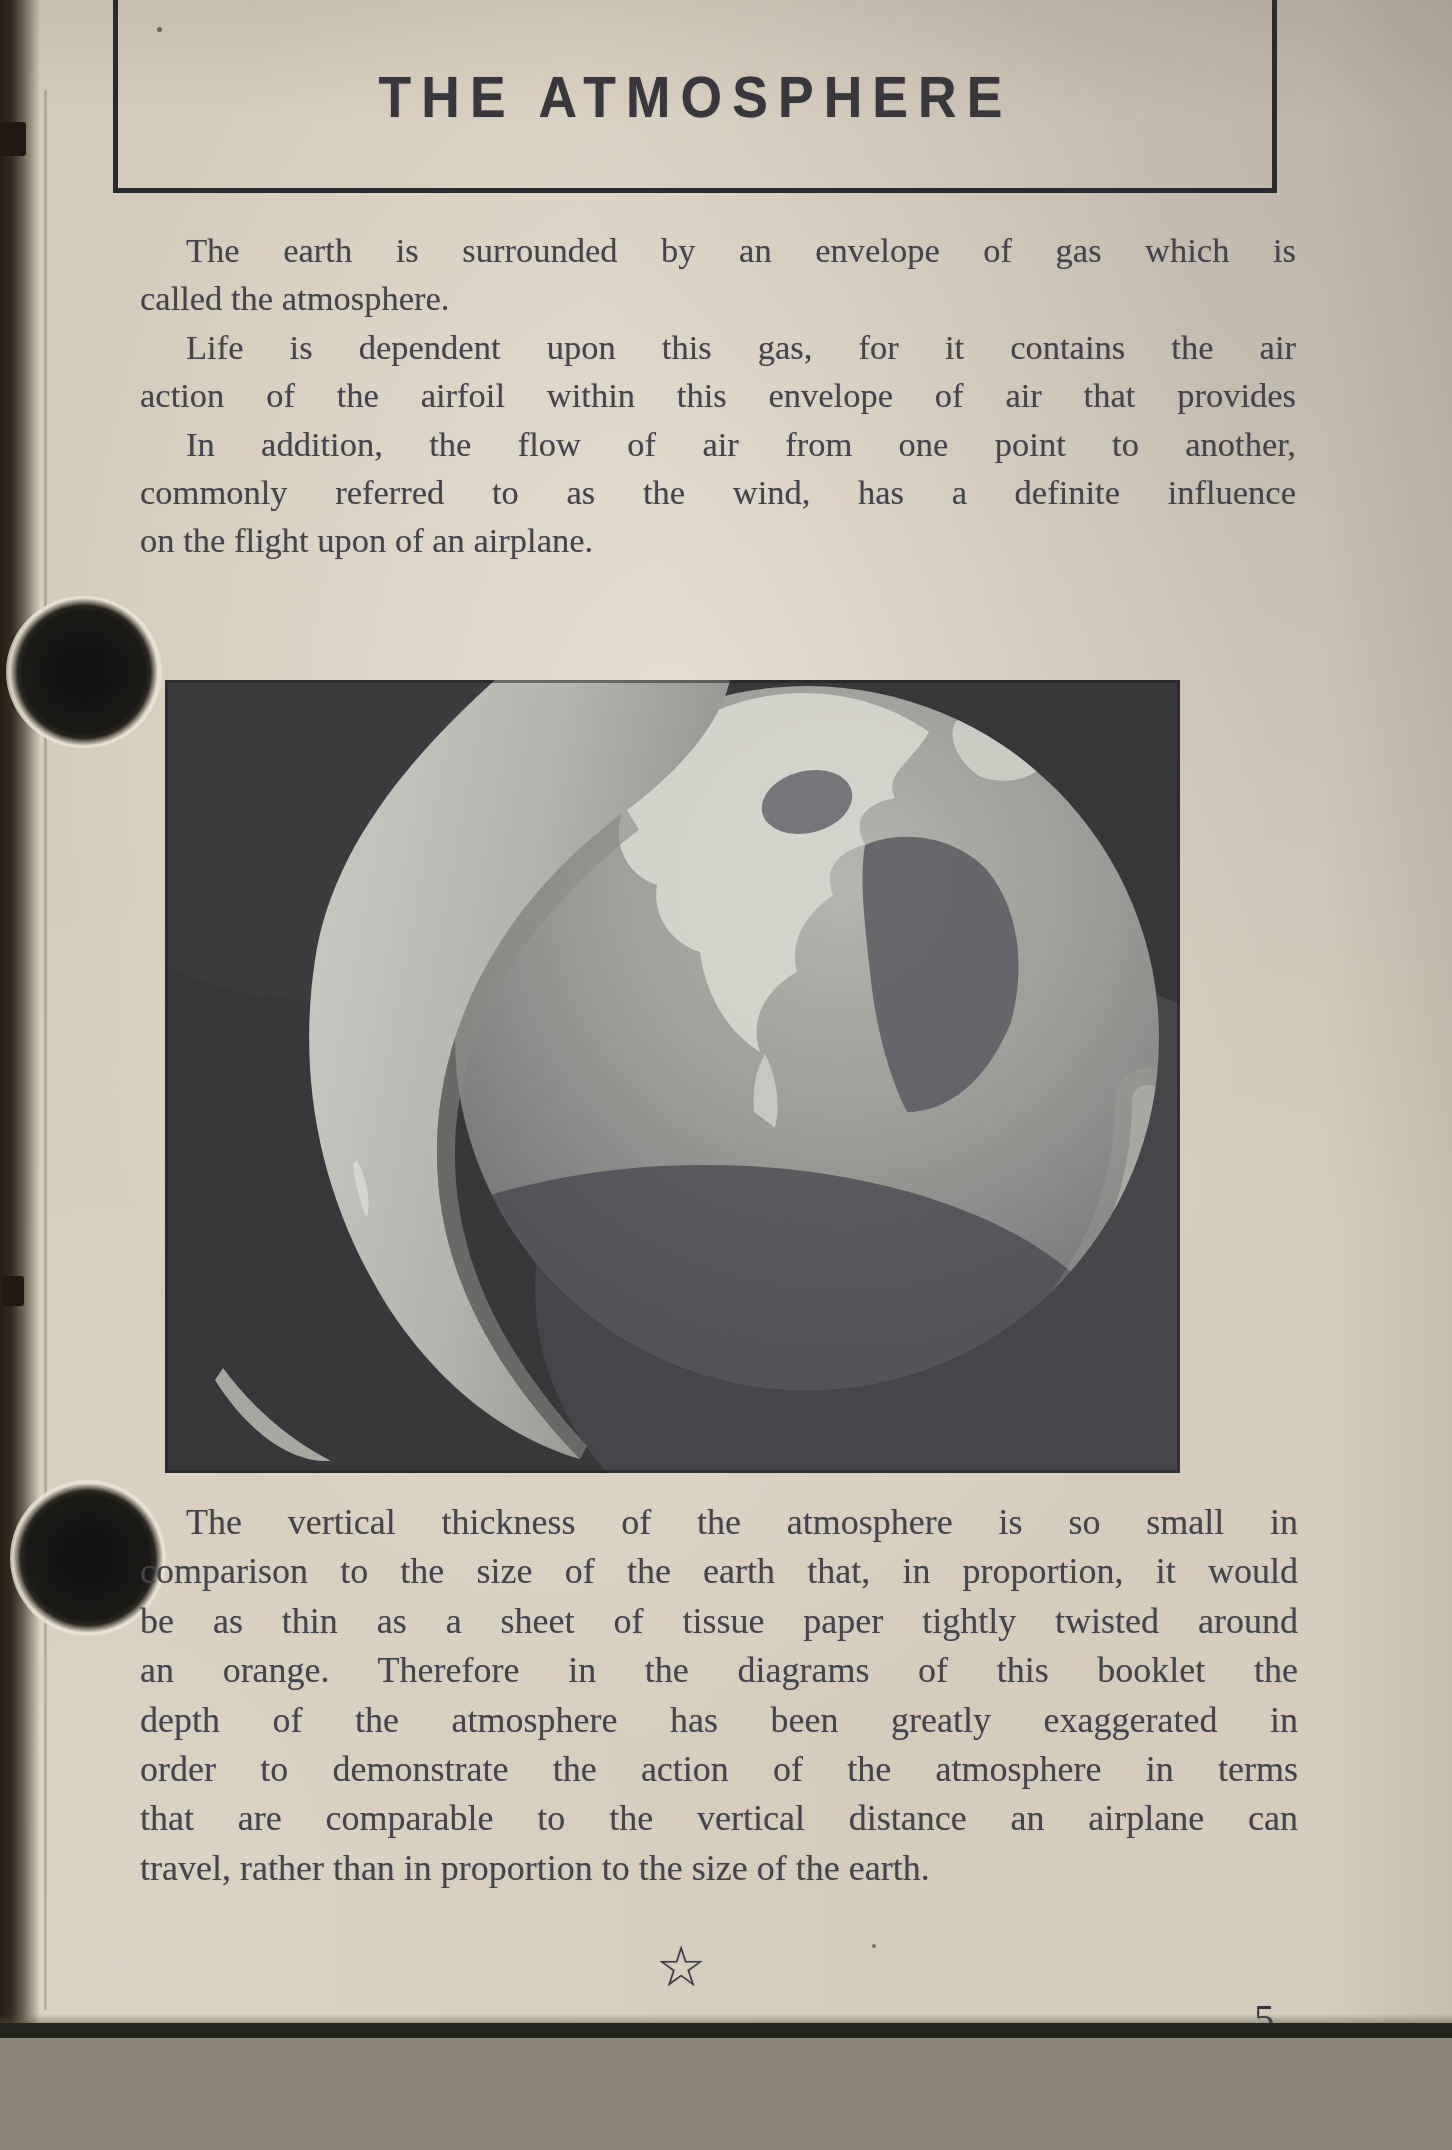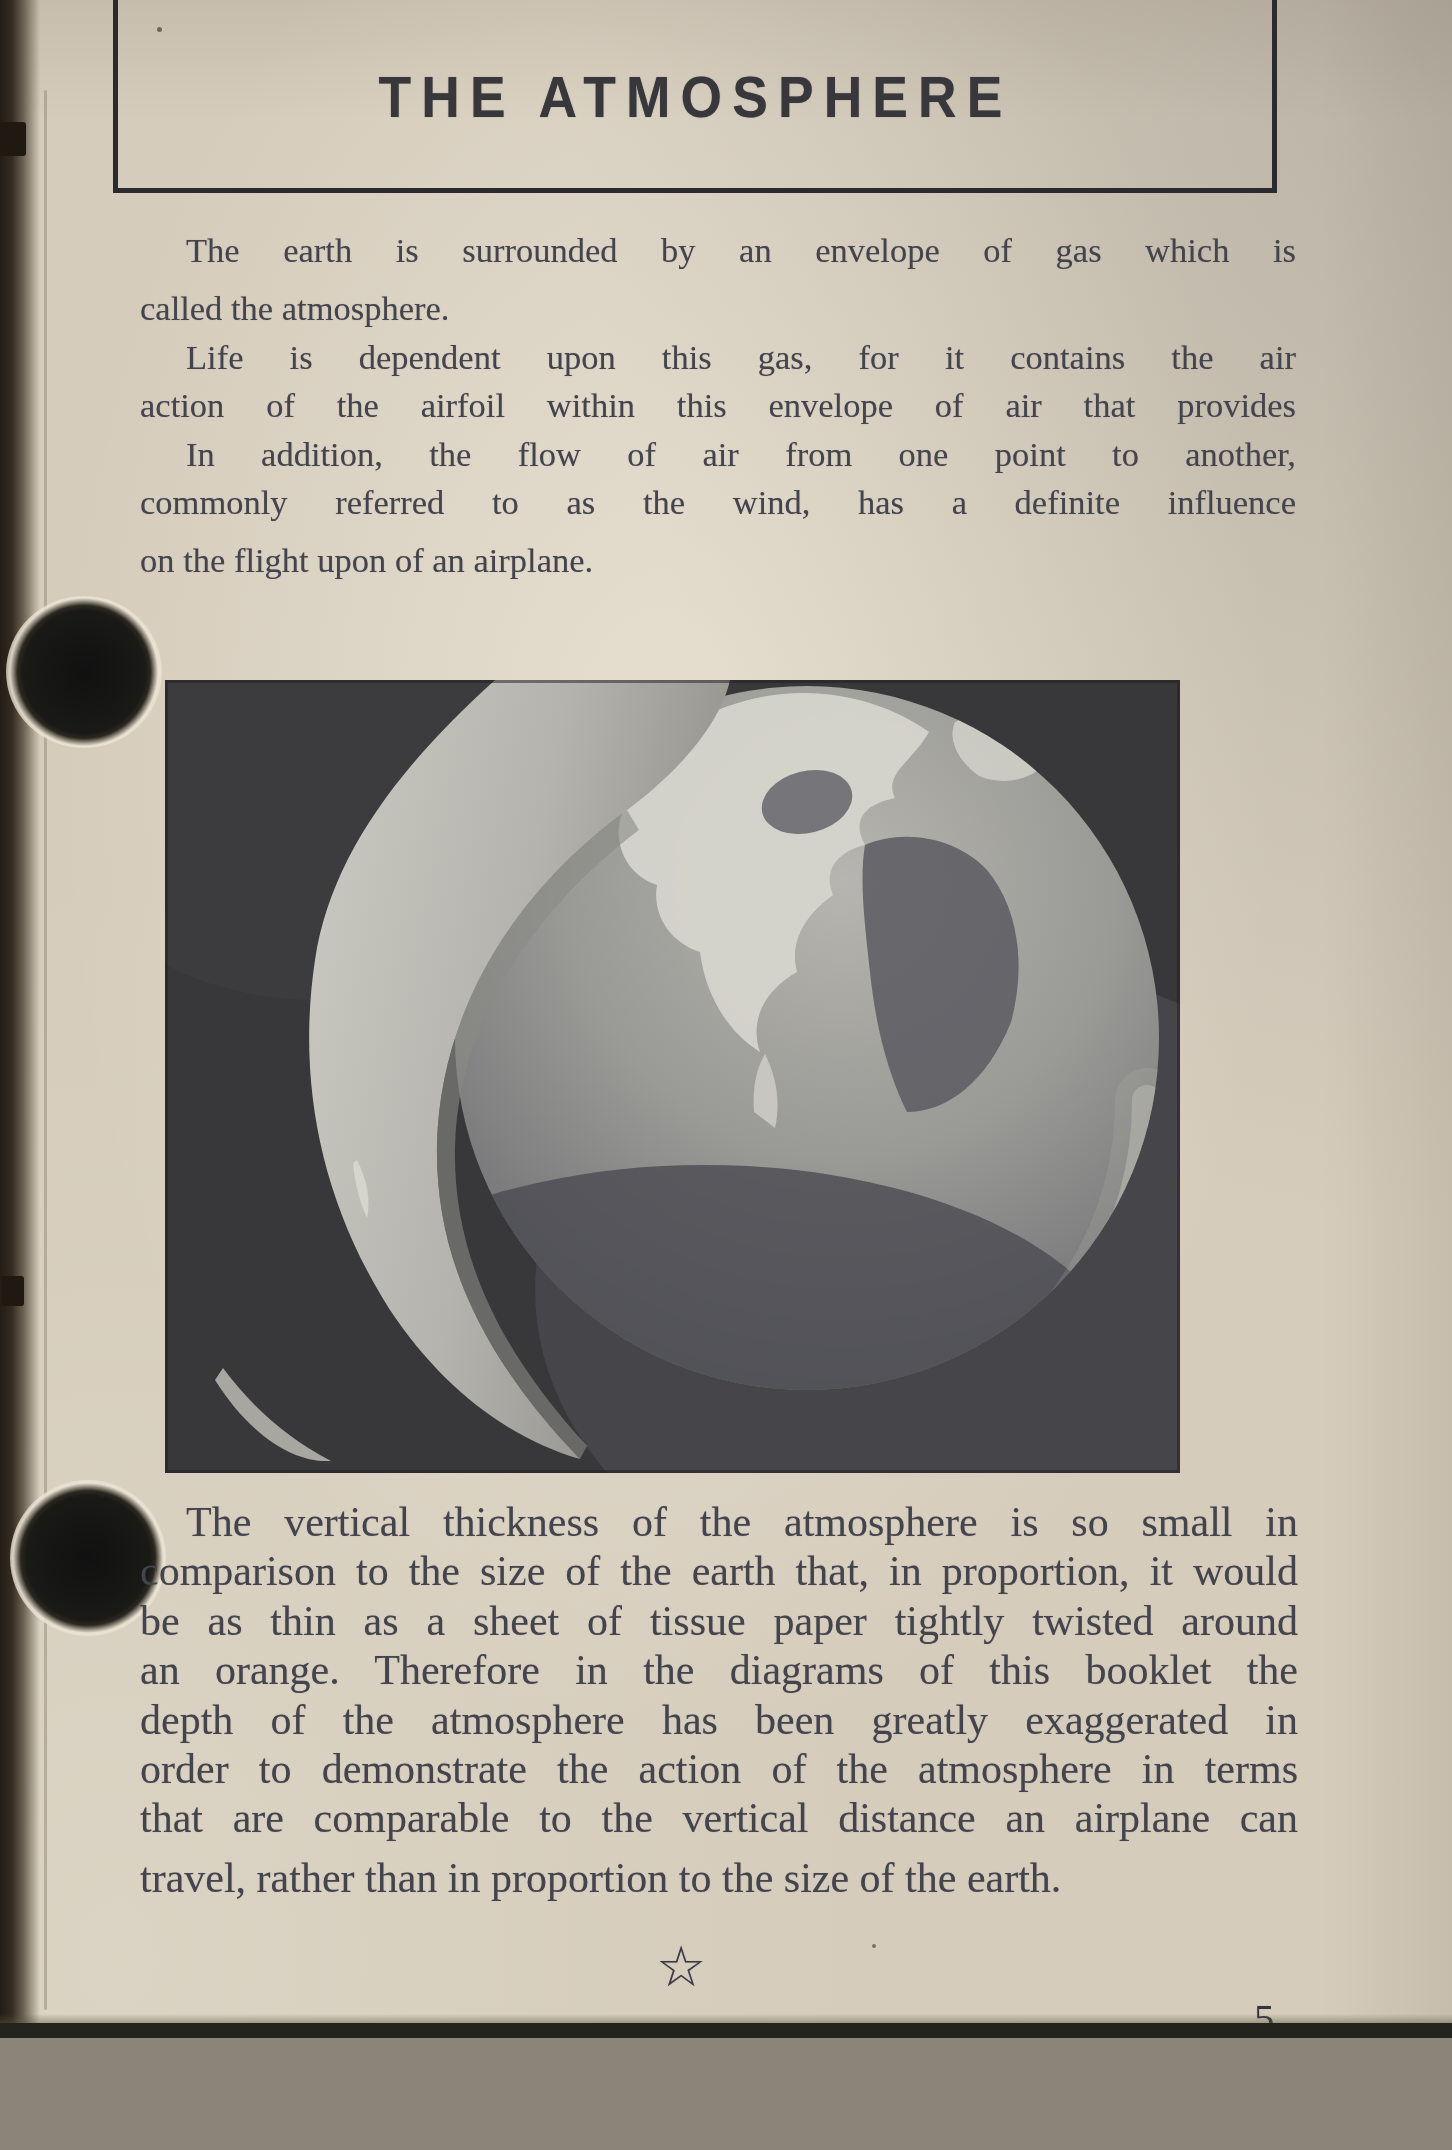--- a/index.html
+++ b/index.html
@@ -32,23 +32,23 @@
   .hole-top{left:6px;top:596px;width:156px;height:152px;}
   .hole-bottom{left:10px;top:1480px;width:156px;height:156px;}
   
   .title-box{position:absolute;left:113px;top:-14px;width:1164px;height:207px;box-sizing:border-box;
     border:5px solid #2b2b2f;display:flex;align-items:center;justify-content:center;padding-top:14px;}
   .title{font-family:"Liberation Sans", sans-serif;font-weight:800;font-size:58px;letter-spacing:11px;
     color:#38383c;transform:scaleX(.92);white-space:nowrap;text-shadow:0 0 1px rgba(40,40,45,.5);}
   
   .textblock{position:absolute;color:#44444d;text-shadow:0 0 1px rgba(60,60,85,.30);}
   .block-a{left:140px;top:226px;width:1156px;font-size:34.5px;line-height:48.4px;}
-  .block-b{left:140px;top:1498px;width:1158px;font-size:42px;line-height:49.4px;}
+  .block-b{left:140px;top:1498px;width:1158px;font-size:36px;line-height:49.4px;}
   .jline{text-align:justify;text-align-last:justify;}
-  .jline.last{text-align-last:left;margin-top:10px;}
+  .jline.last{text-align-last:left;}
   .jline.first{text-indent:46px;}
   
   .figure{position:absolute;left:165px;top:680px;width:1015px;height:793px;}
   .figure svg{display:block;width:100%;height:100%;}
   
   .star{position:absolute;left:646px;top:1934px;width:70px;text-align:center;
     font-family:"DejaVu Sans", sans-serif;font-size:56px;color:#3c3c47;text-shadow:0 0 1px rgba(55,55,80,.4);}
   .page-number{position:absolute;left:1254px;top:1994px;font-size:41px;color:#34343f;
     font-family:"Liberation Serif", serif;text-shadow:0 0 1px rgba(50,50,70,.4);}
 </style>

